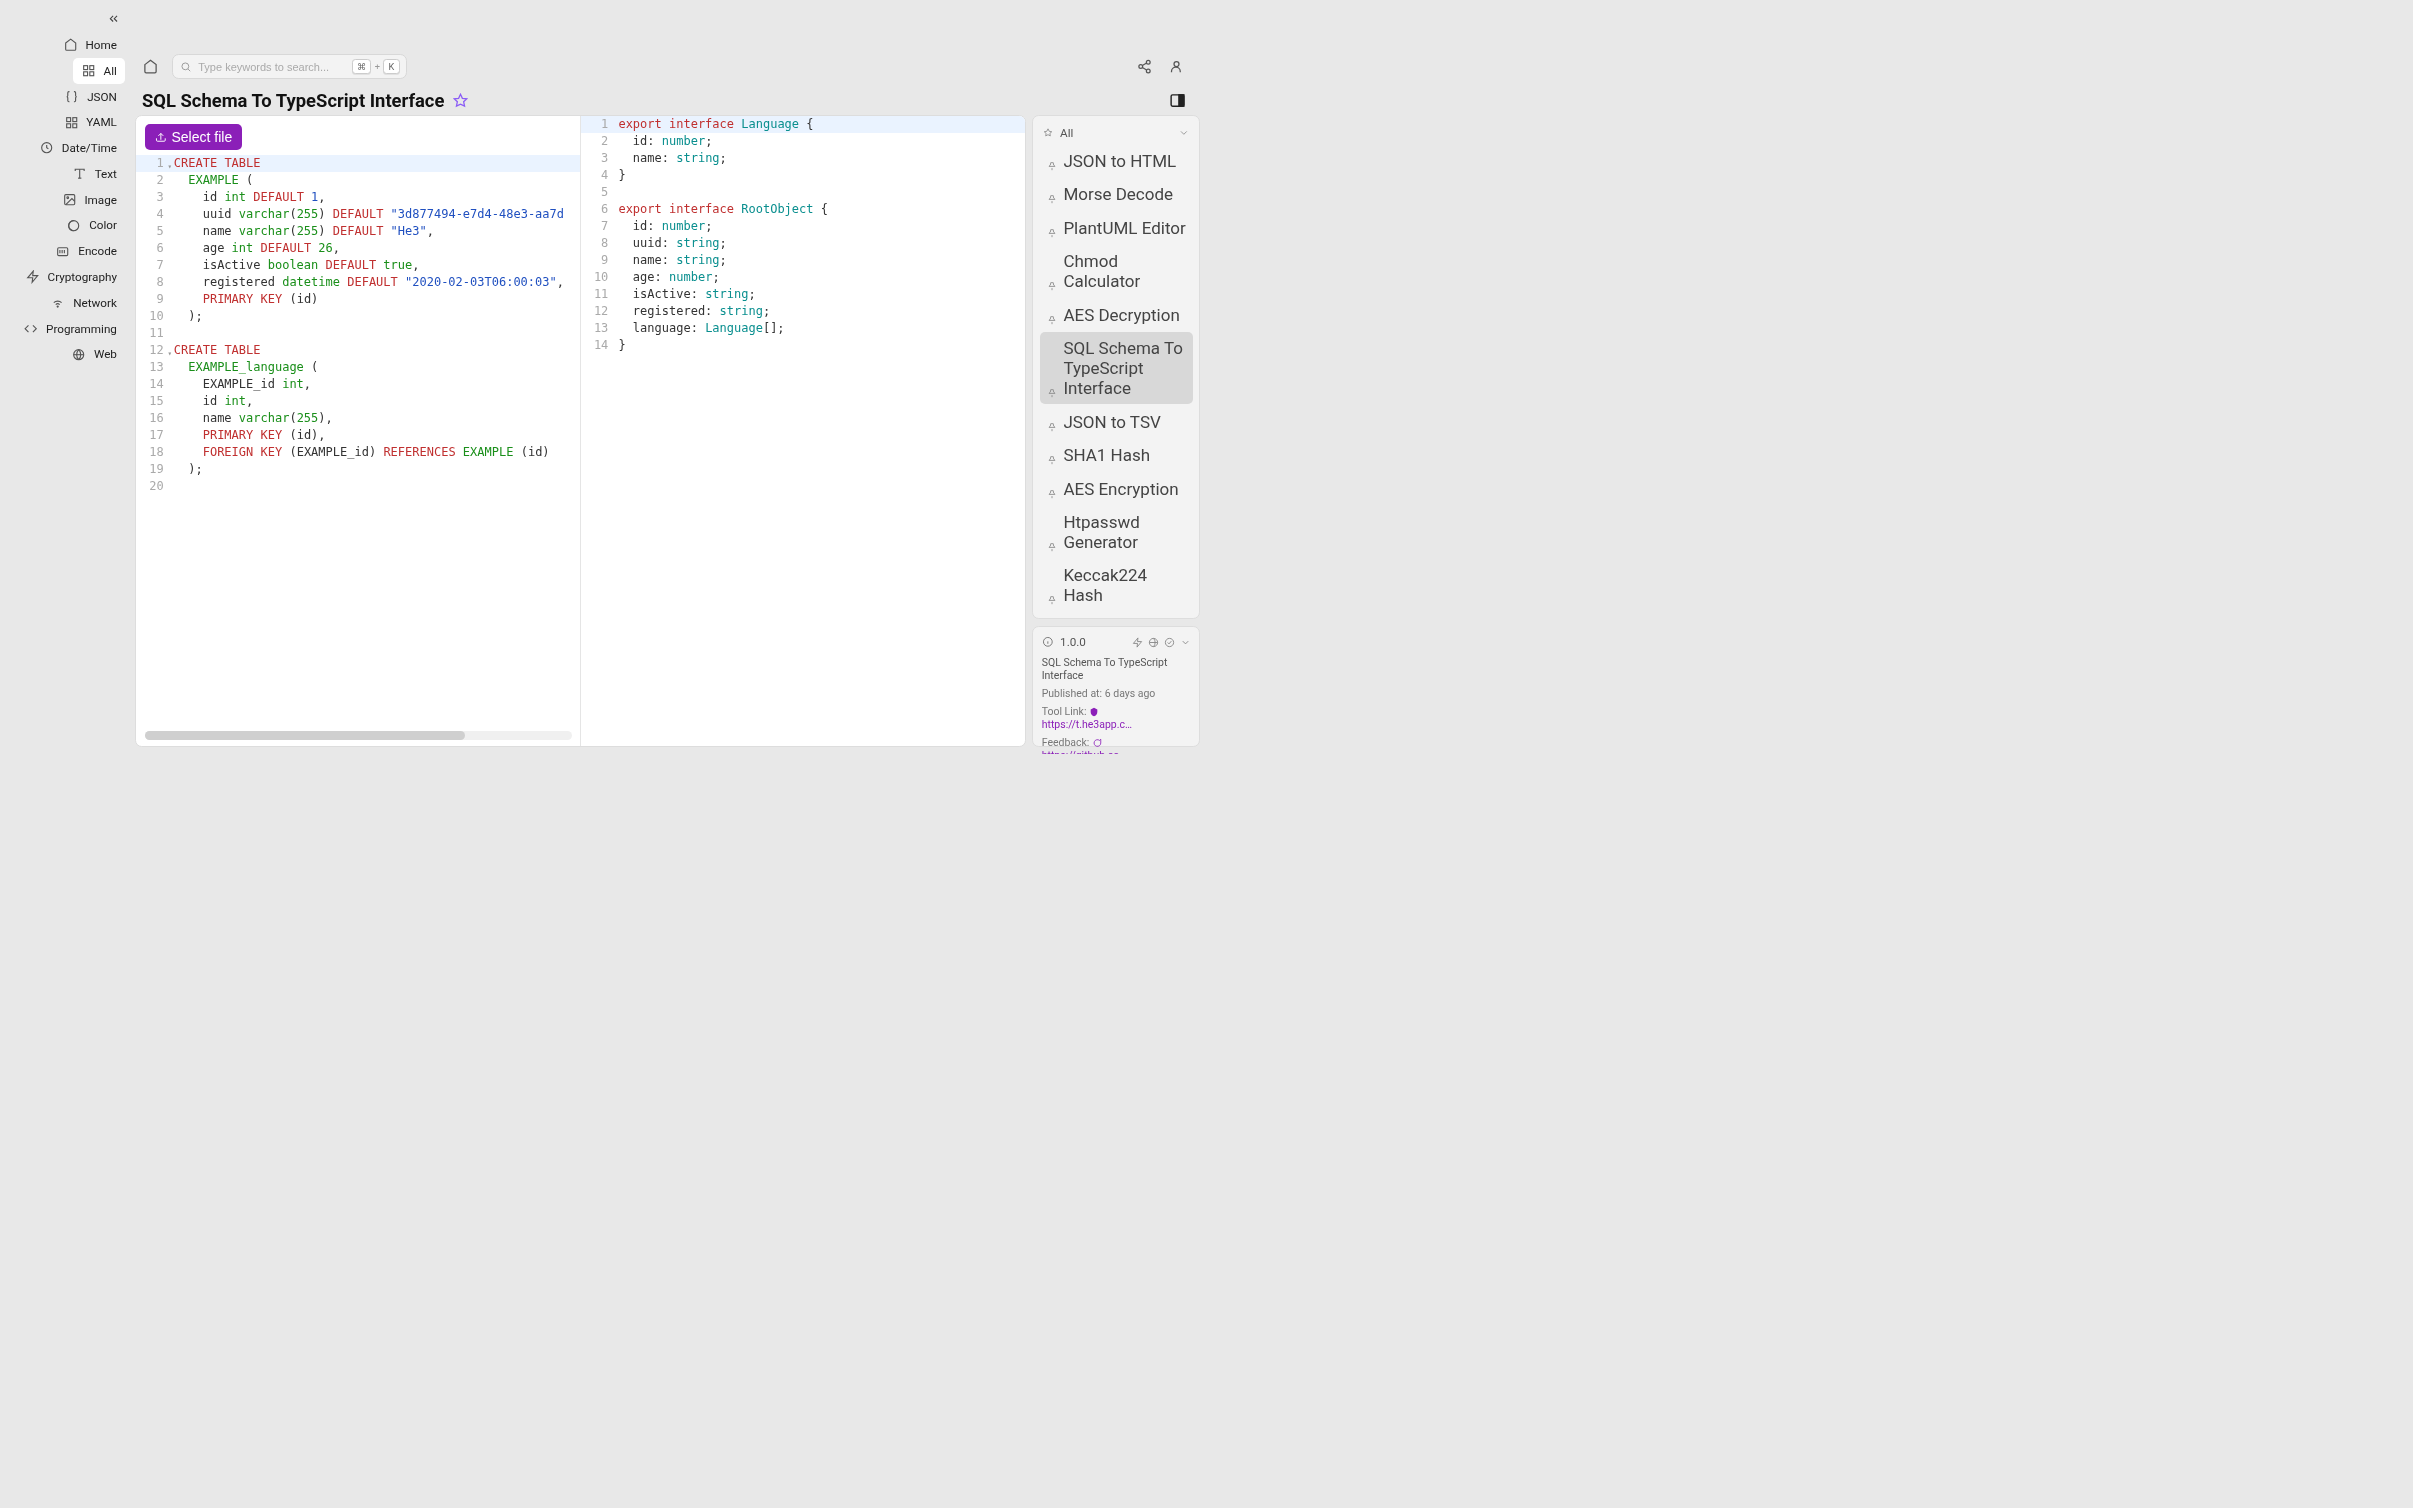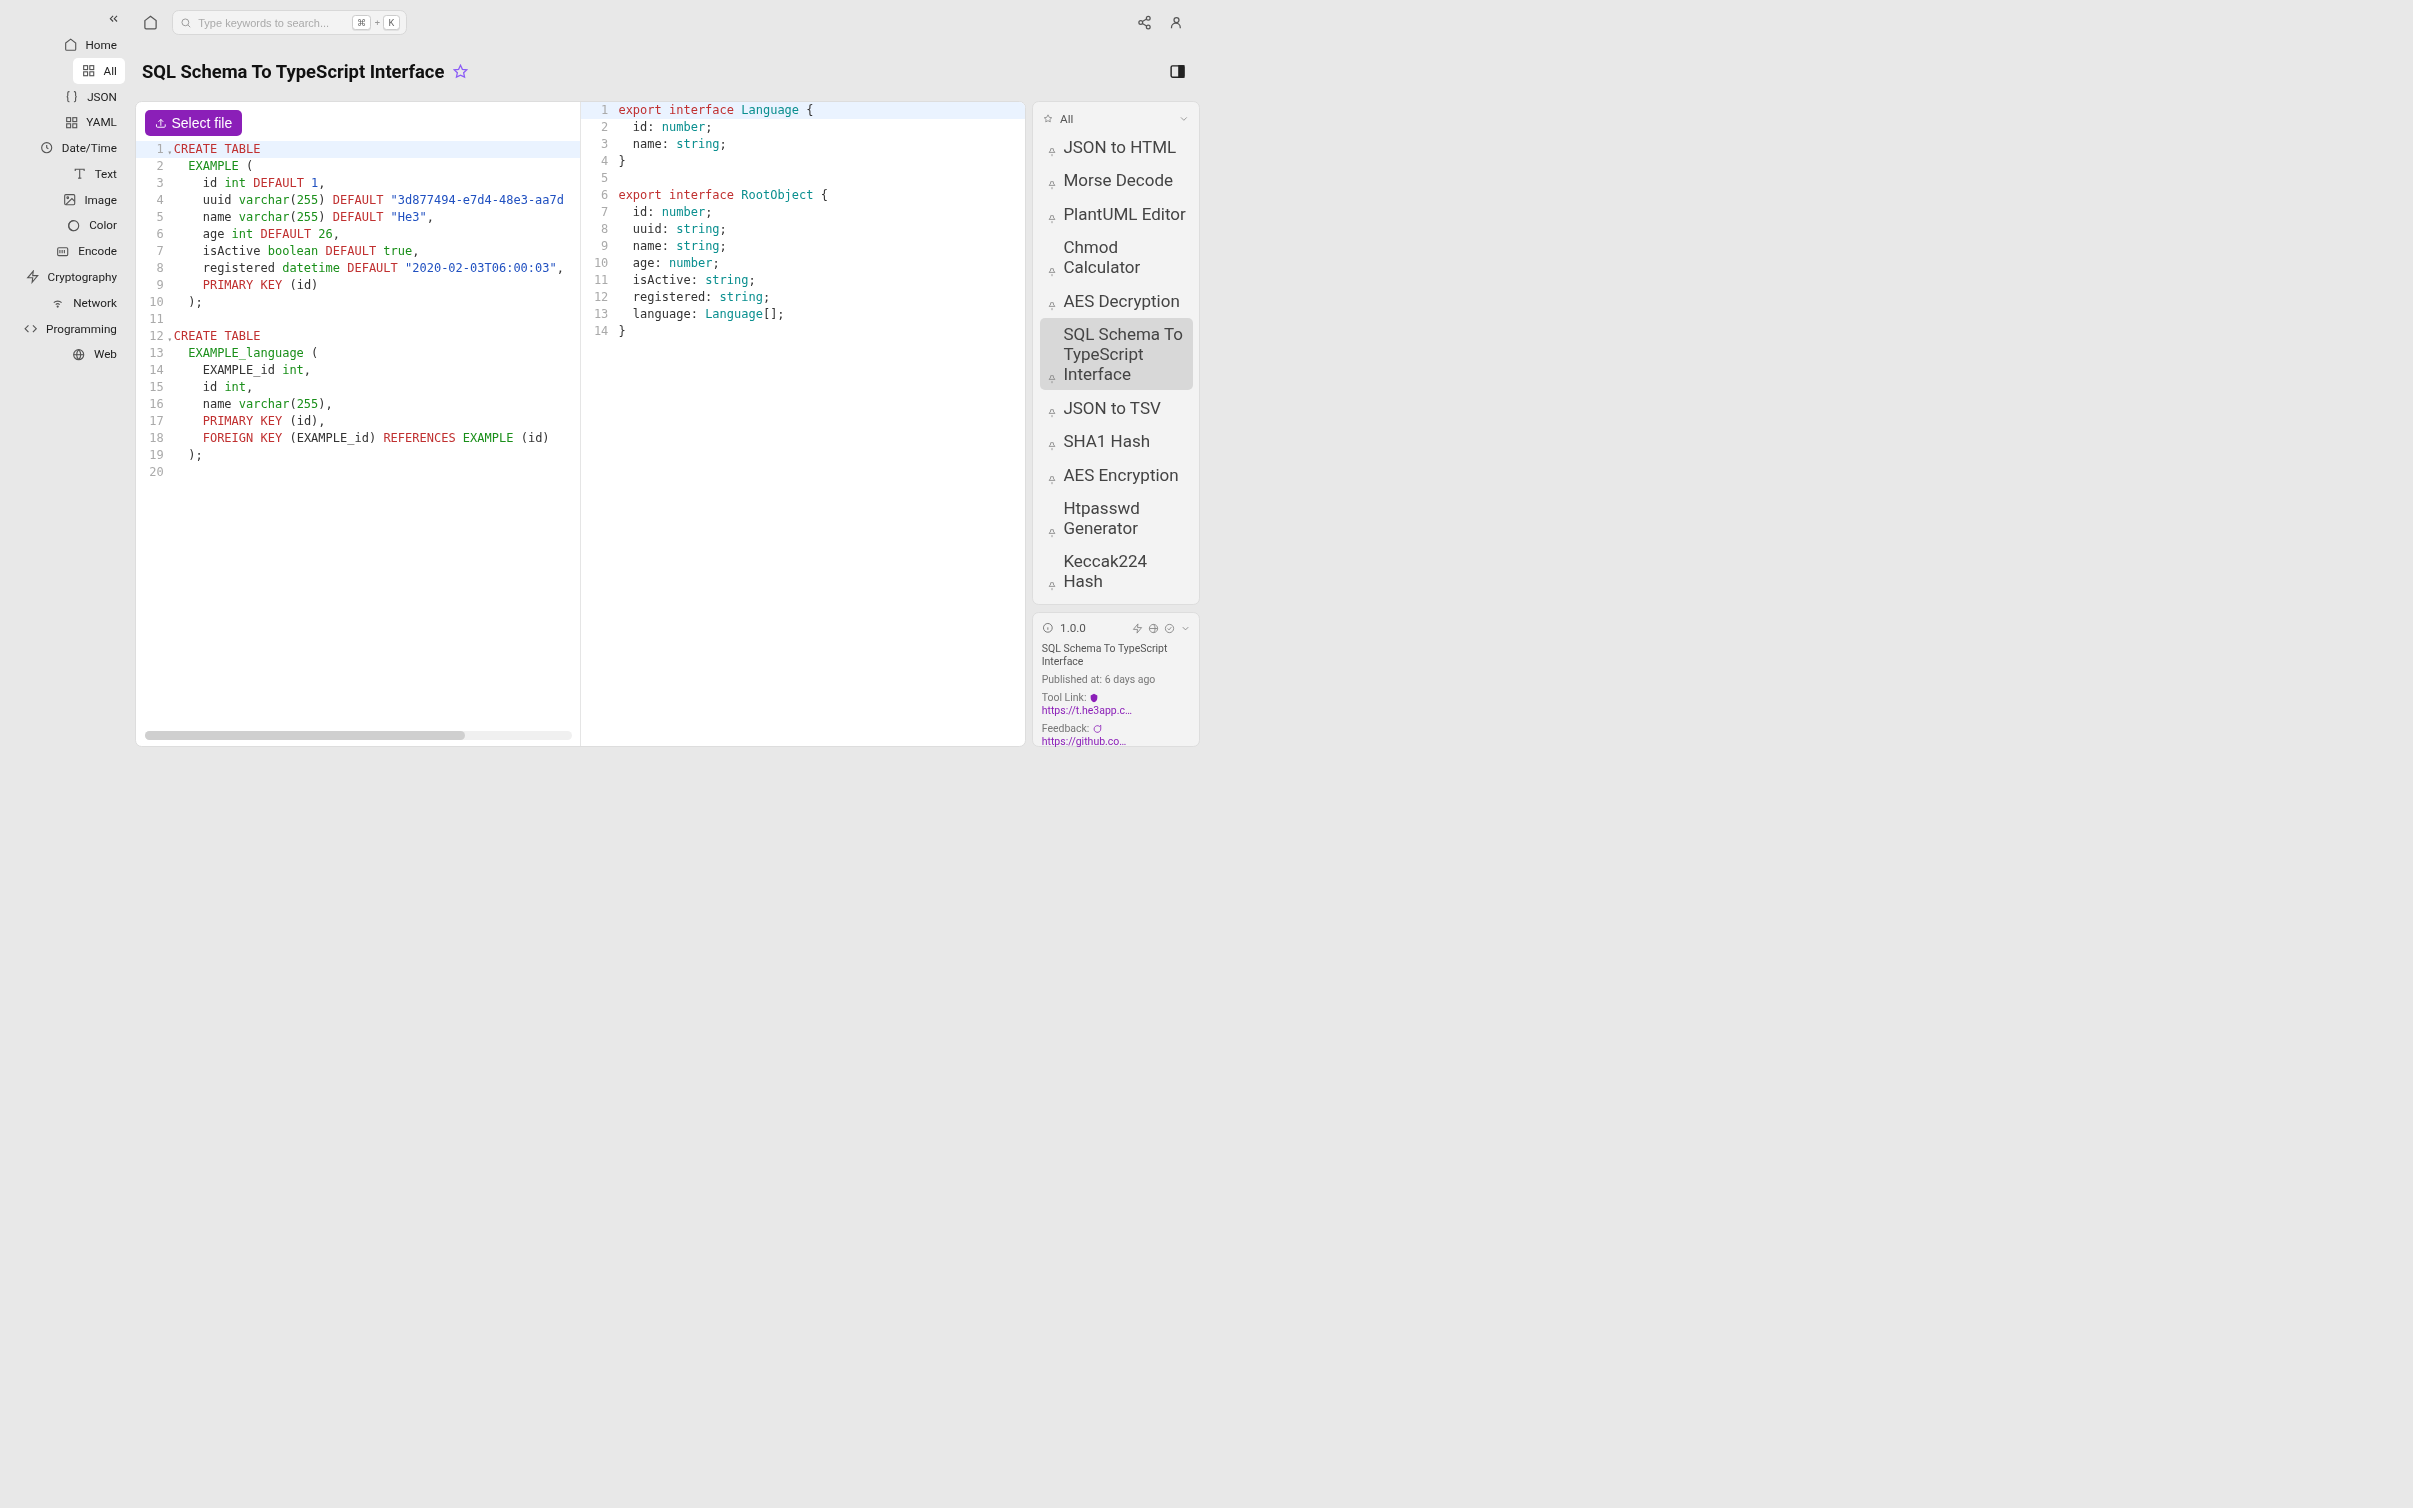--- a/index.html
+++ b/index.html
@@ -31,21 +31,22 @@
   color:#222; font-size:11.7px;
 }
 .nav-item .ico { width:13.4px; height:13.4px; display:flex; align-items:center; justify-content:center; color:#555; }
 .nav-item.active { background:#fff; }
 
 
 .main {
   flex:1; display:flex; flex-direction:column;
   background:#e8e8e8;
   padding:6.7px 6.7px 6.7px 0;
-  gap:19px;
+  gap:4px;
+  margin-top:44px;
 }
 .topbar {
   display:flex; align-items:center; gap:10px;
   padding:3.4px 6.7px;
 }
 .home-btn { width:23.5px; height:23.5px; display:flex; align-items:center; justify-content:center; cursor:pointer; color:#555; border-radius:5px; }
 .searchbox {
   display:flex; align-items:center; gap:6.7px;
   background:#f3f3f3; border:0.8px solid #d8d8d8; border-radius:6.7px;
   padding:4.2px 6.7px; width:235px;

